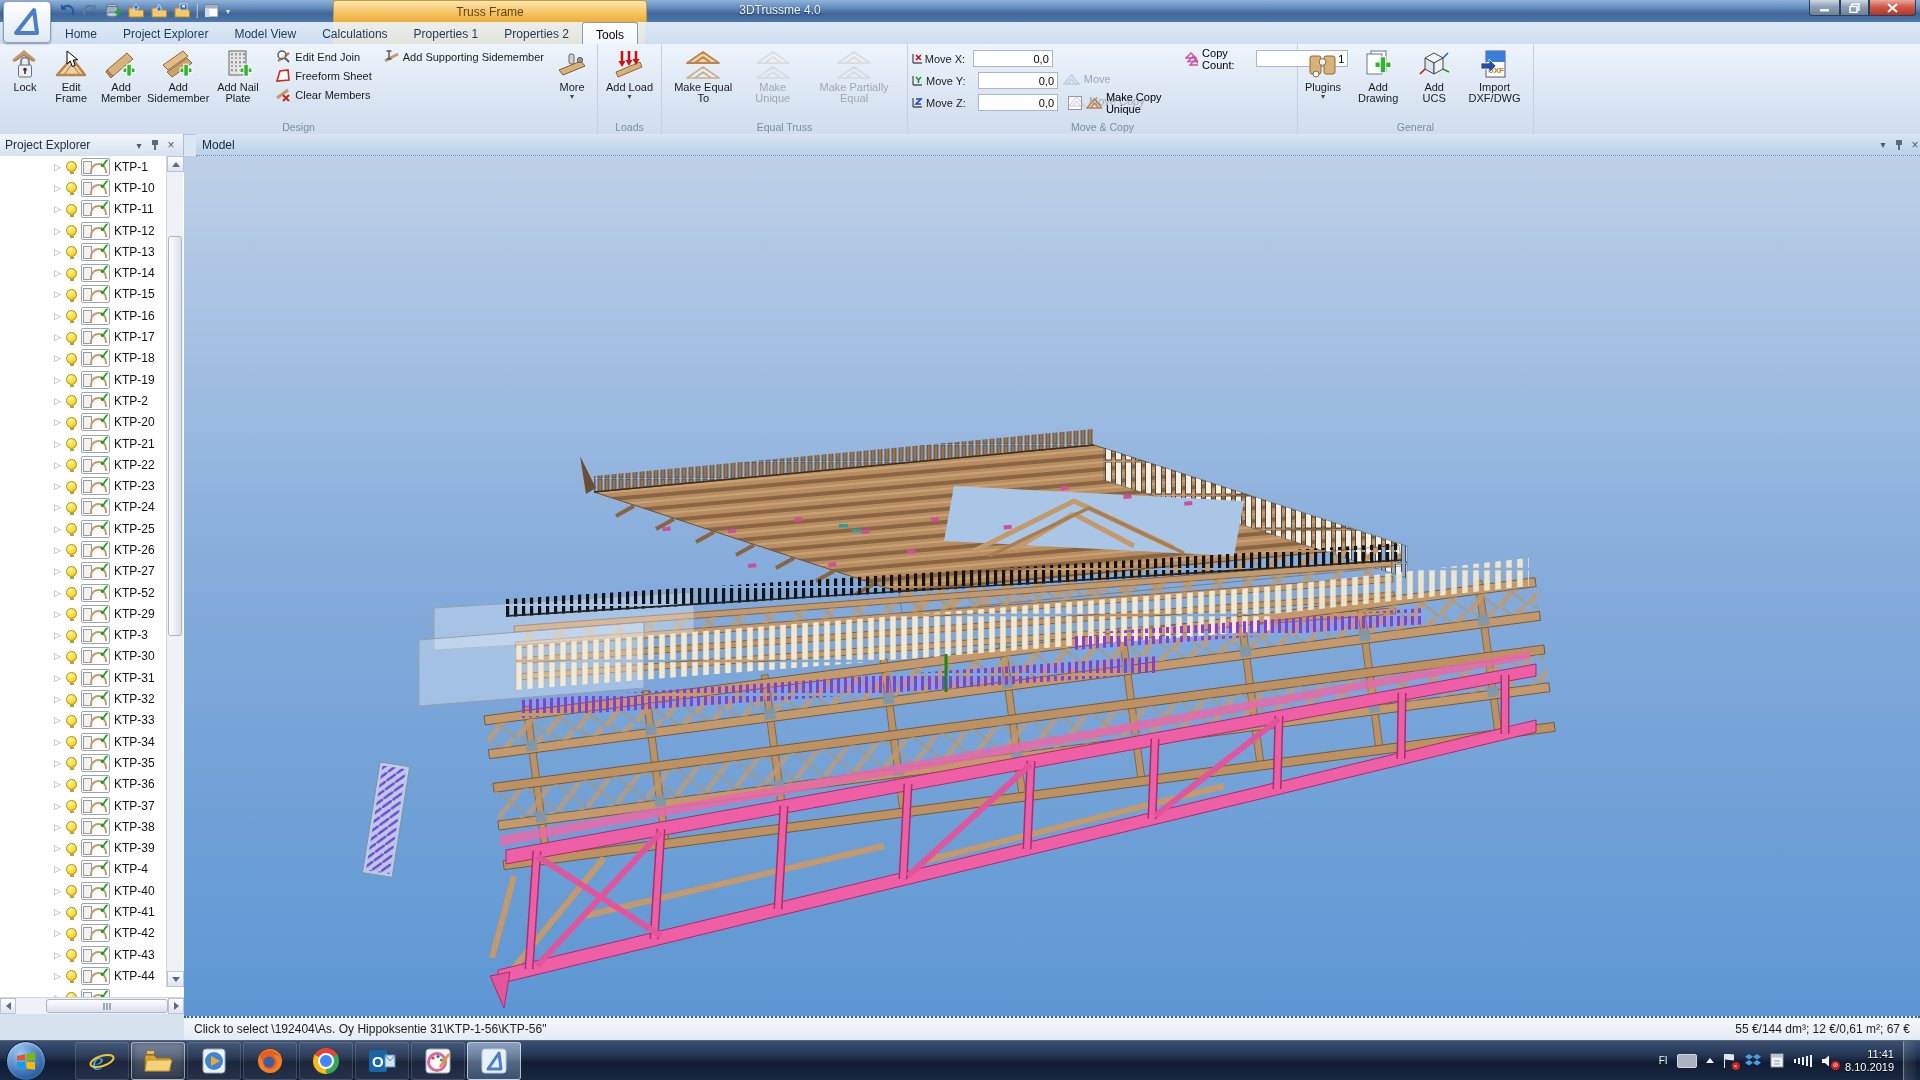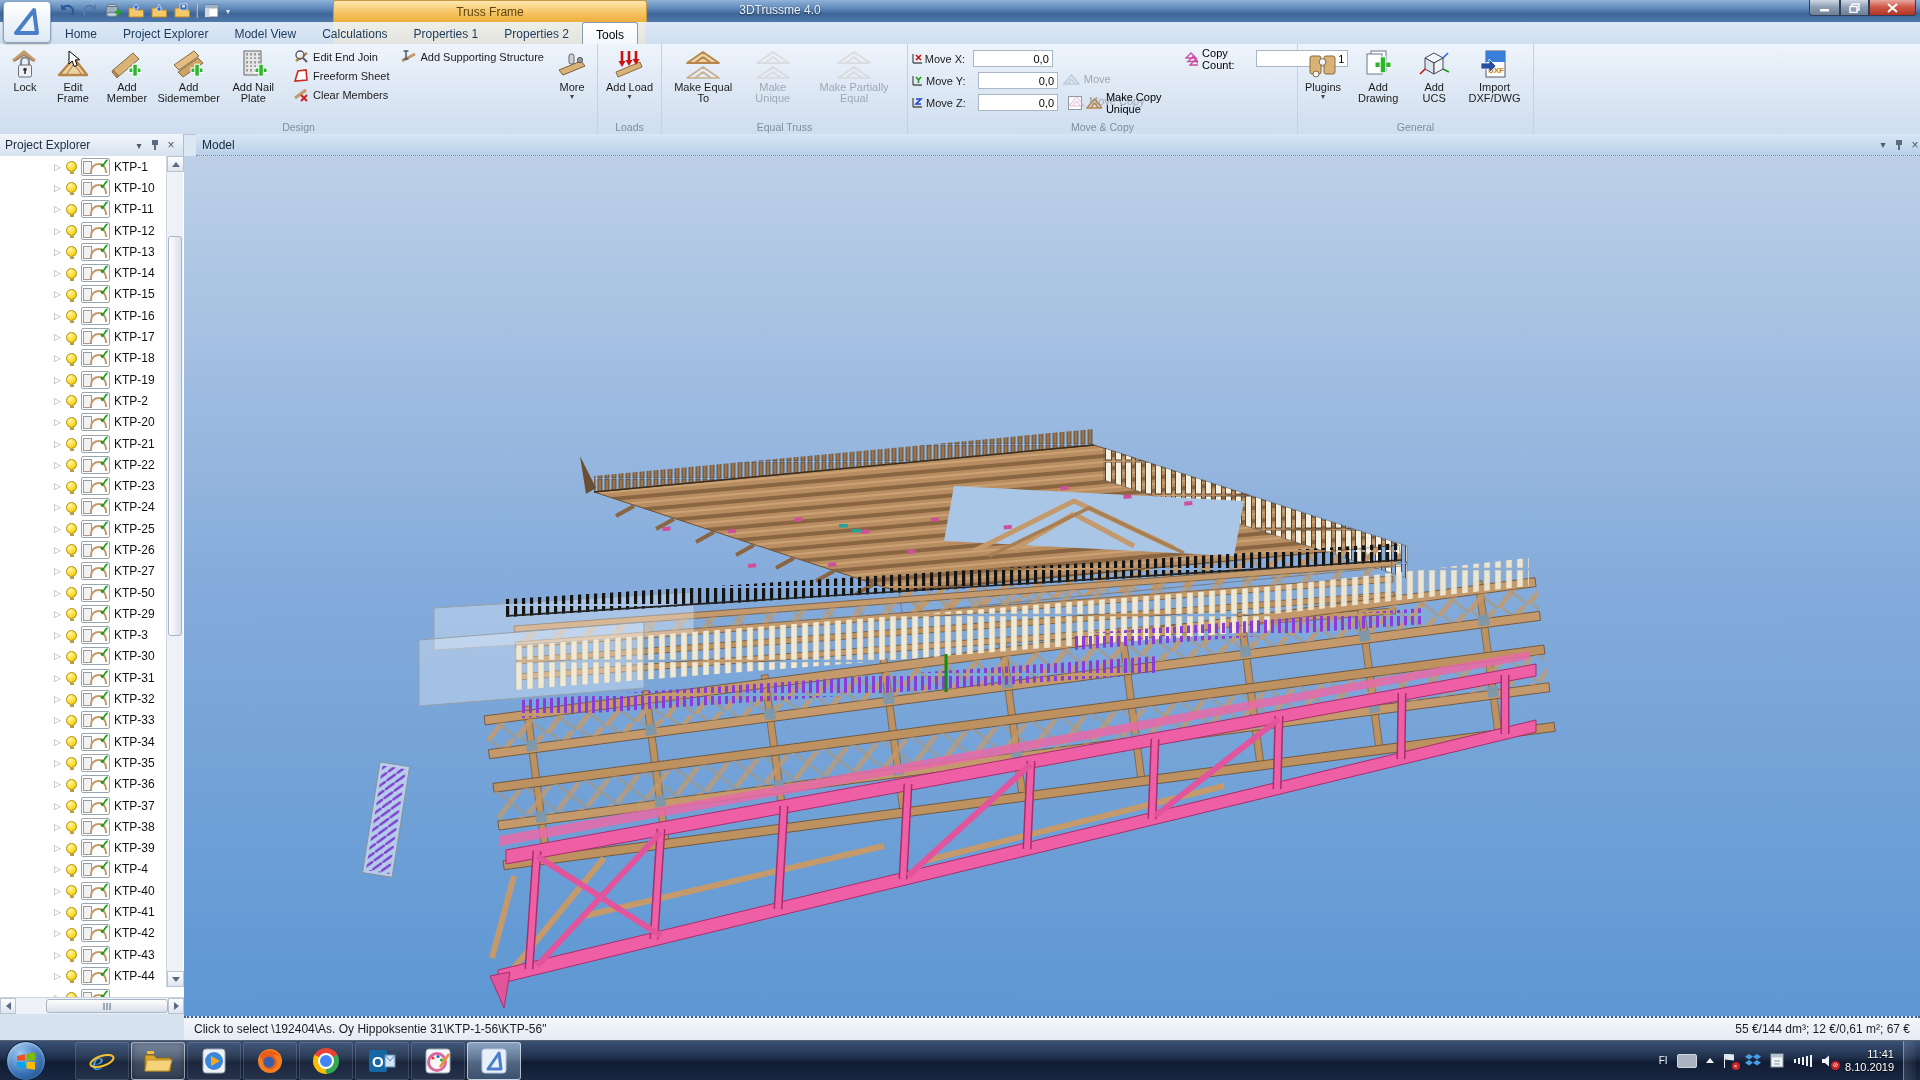--- a/index.html
+++ b/index.html
@@ -338,21 +338,21 @@
             </svg>
           <span>Clear Members</span>
         </div>
       </div>
       <div class="smallcol" style="width:172px;">
         <div class="smallbtn">
           <svg width="15" height="15">
               <path d="M1 12 L14 5" stroke="#c49a6c" stroke-width="3"></path>
               <path d="M5 2 v8 M2.5 2 h5 M2.5 10 h5" stroke="#556" stroke-width="1.5"></path>
             </svg>
-          <span>Add Supporting Structure</span>
+          <span>Add Supporting Sidemember</span>
         </div>
       </div>
       <div class="bigbtn" style="margin-left:2px;">
         <span class="bicon">
             <svg width="30" height="30">
               <polygon points="2,20 24,11 28,16 6,25" fill="#d9b277" stroke="#7a5c38"></polygon>
               <rect x="12" y="4" width="5" height="10" rx="2" fill="#cfcfda" stroke="#666"></rect>
               <circle cx="23" cy="10" r="2.6" fill="#9a9aa4" stroke="#555"></circle>
             </svg>
           </span>
@@ -754,21 +754,21 @@
         </div>
 
         <div class="titem">
           <span class="texp">▷</span>
           <span class="bulb"></span>
           <span class="thumb">
             <span class="doc"></span>
             <span class="arc"></span>
             <span class="chkm">✓</span>
           </span>
-          <span class="tlabel">KTP-50</span>
+          <span class="tlabel">KTP-52</span>
         </div>
 
         <div class="titem">
           <span class="texp">▷</span>
           <span class="bulb"></span>
           <span class="thumb">
             <span class="doc"></span>
             <span class="arc"></span>
             <span class="chkm">✓</span>
           </span>

